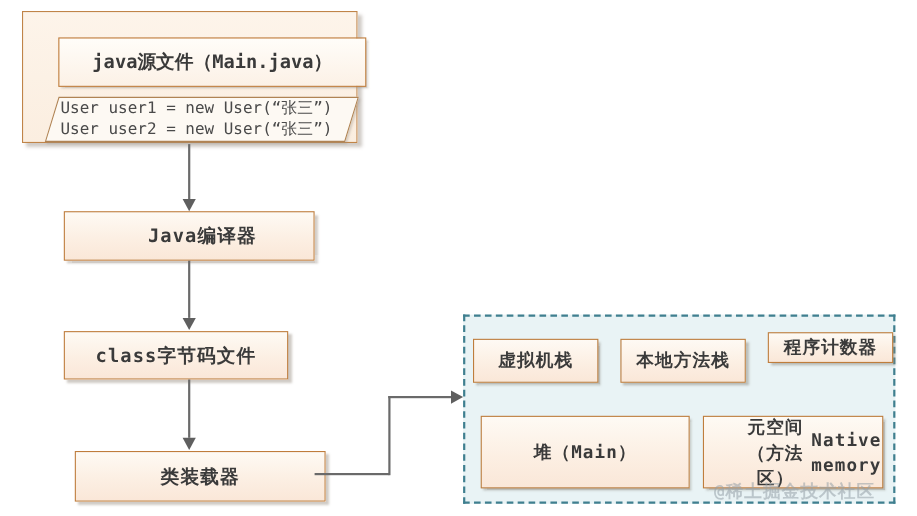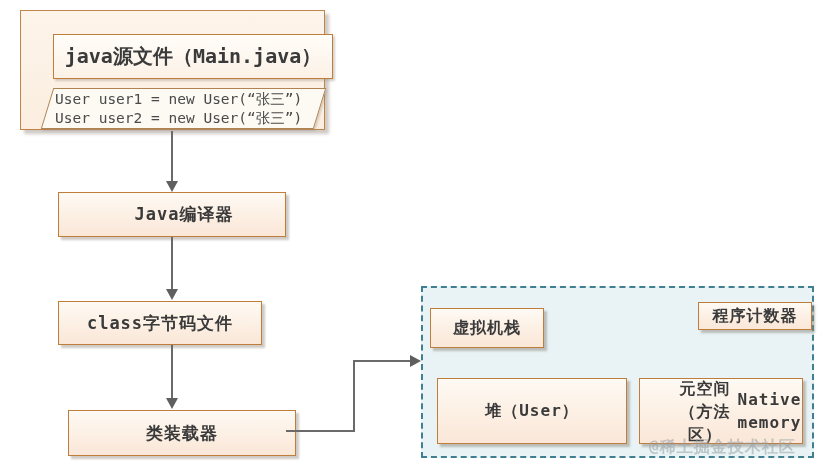--- a/index.html
+++ b/index.html
@@ -37,21 +37,21 @@
   }
   .title-box {
     position: absolute;
     left: 32px; top: 23px; width: 280px; height: 45px;
     box-sizing: border-box;
     border: 1.4px solid #bf7d3c;
     background: linear-gradient(180deg, #fffdf9 0%, #fcf1e6 100%);
     box-shadow: 2px 2px 2px rgba(150, 140, 128, 0.4);
     display: flex; align-items: center; justify-content: center;
   }
-  .title-label { font-weight: bold; font-size: 20px; }
+  .title-label { font-weight: bold; font-size: 17px; }
   .para-shape {
     position: absolute;
     left: 26px; top: 77px; width: 273px; height: 41px;
     box-sizing: border-box;
     border: 1.3px solid #b08353;
     background: #fdf9f3;
     transform: skewX(-17deg);
     box-shadow: 2px 2px 2px rgba(150, 140, 128, 0.35);
   }
   .para-text {
@@ -163,25 +163,28 @@
   <div class="line h-line elbow-seg1"></div>
   <div class="line v-line elbow-seg2"></div>
   <div class="line h-line elbow-seg3"></div>
   <div class="head-right elbow-head"></div>
 
   <div class="runtime-area"></div>
 
   <div class="node rt-node vm-stack-box">
     <span class="rt-label">虚拟机栈</span>
   </div>
+  <div class="node rt-node native-stack-box">
+    <span class="rt-label">本地方法栈</span>
+  </div>
   <div class="node rt-node pc-register-box">
     <span class="rt-label">程序计数器</span>
   </div>
   <div class="node rt-node heap-box">
-    <span class="rt-label">堆（User）</span>
+    <span class="rt-label">堆（Main）</span>
   </div>
   <div class="node rt-node metaspace-box">
     <span class="rt-label">元空间（方法区）</span>
     <span class="rt-label">Native memory</span>
   </div>
 
   <div class="watermark">@稀土掘金技术社区</div>
 
 </div>
 

